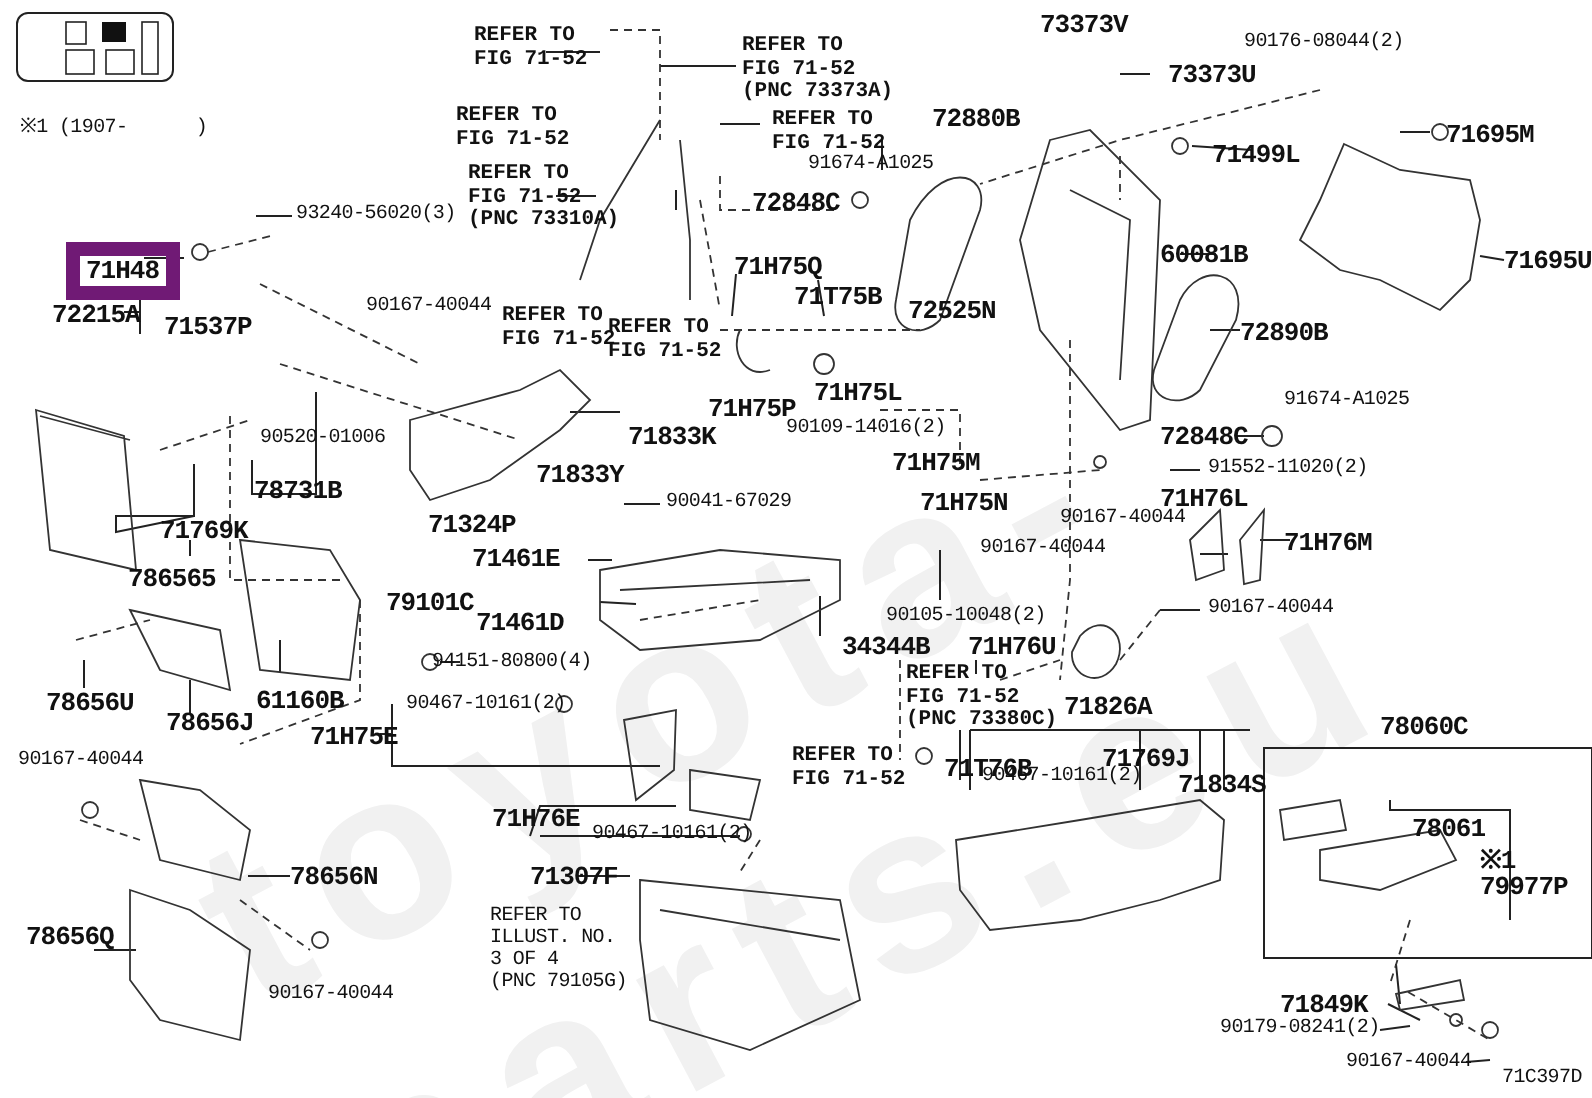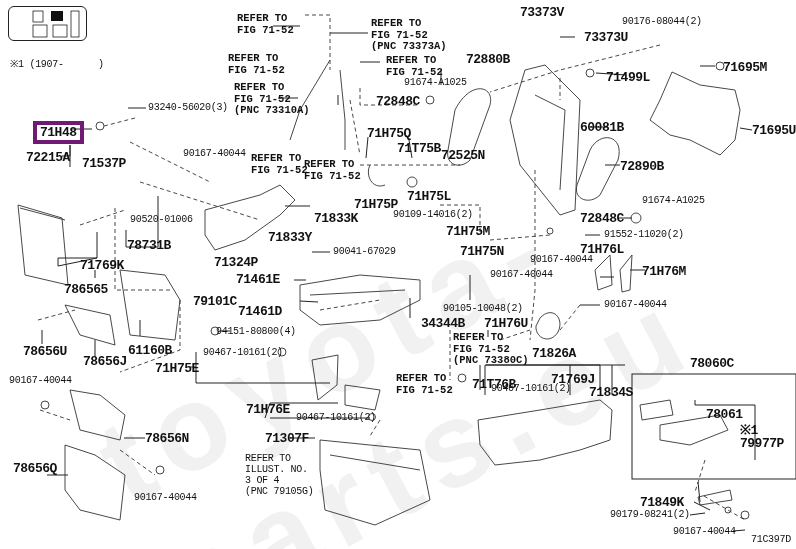--- a/index.html
+++ b/index.html
@@ -4,21 +4,21 @@
 <style>
   html, body { margin:0; padding:0; background:#ffffff; }
   body { width:796px; height:549px; position:relative; overflow:hidden;
          font-family:"DejaVu Sans Mono", monospace; color:#111; }
   #diagram { position:absolute; left:0; top:0; width:796px; height:549px; }
   .lbl { position:absolute; font-family:"Liberation Mono","DejaVu Sans Mono", monospace;
          font-size:11px; line-height:11px; white-space:pre; color:#111; letter-spacing:-0.3px; }
   .big { font-size:13px; line-height:13px; font-weight:bold; letter-spacing:-0.5px; }
   .sm  { font-size:10px; line-height:10px; letter-spacing:-0.3px; }
   .ref { font-size:10.5px; line-height:11.5px; font-weight:bold; letter-spacing:0px; }
-  .highlight { border:4px solid #701a75; padding:1px 3px; }
+  .highlight { border:7px solid #701a75; padding:1px 3px; }
   .link { cursor:pointer; }
   .legend-box { position:absolute; left:8px; top:6px; width:77px; height:33px;
                 border:1px solid #222; border-radius:6px; }
   .watermark { position:absolute; left:100px; top:230px; font-family:"Liberation Sans", sans-serif;
                font-size:120px; font-weight:bold; color:#f1f1f1; transform:rotate(-28deg);
                letter-spacing:14px; pointer-events:none; }
 </style>
 </head>
 <body>
 
@@ -197,21 +197,21 @@
   <div class="lbl sm link" style="left:404px;top:78px">91674-A1025</div>
   <div class="lbl big link" style="left:376px;top:95px">72848C</div>
   <div class="lbl big link" style="left:580px;top:121px">60081B</div>
   <div class="lbl sm link" style="left:148px;top:103px">93240-56020(3)</div>
   <div class="lbl big link highlight" style="left:33px;top:121px">71H48</div>
   <div class="lbl big link" style="left:26px;top:151px">72215A</div>
   <div class="lbl big link" style="left:82px;top:157px">71537P</div>
   <div class="lbl sm link" style="left:183px;top:149px">90167-40044</div>
   <div class="lbl big link" style="left:367px;top:127px">71H75Q</div>
   <div class="lbl big link" style="left:397px;top:142px">71T75B</div>
-  <div class="lbl big link" style="left:441px;top:149px">72525N</div>
+  <div class="lbl big link" style="left:454px;top:149px">72525N</div>
   <div class="lbl big link" style="left:620px;top:160px">72890B</div>
   <div class="lbl big link" style="left:407px;top:190px">71H75L</div>
   <div class="lbl big link" style="left:354px;top:198px">71H75P</div>
   <div class="lbl sm link" style="left:642px;top:196px">91674-A1025</div>
   <div class="lbl big link" style="left:580px;top:212px">72848C</div>
   <div class="lbl sm link" style="left:130px;top:215px">90520-01006</div>
   <div class="lbl big link" style="left:314px;top:212px">71833K</div>
   <div class="lbl sm link" style="left:393px;top:210px">90109-14016(2)</div>
   <div class="lbl big link" style="left:127px;top:239px">78731B</div>
   <div class="lbl big link" style="left:268px;top:231px">71833Y</div>

